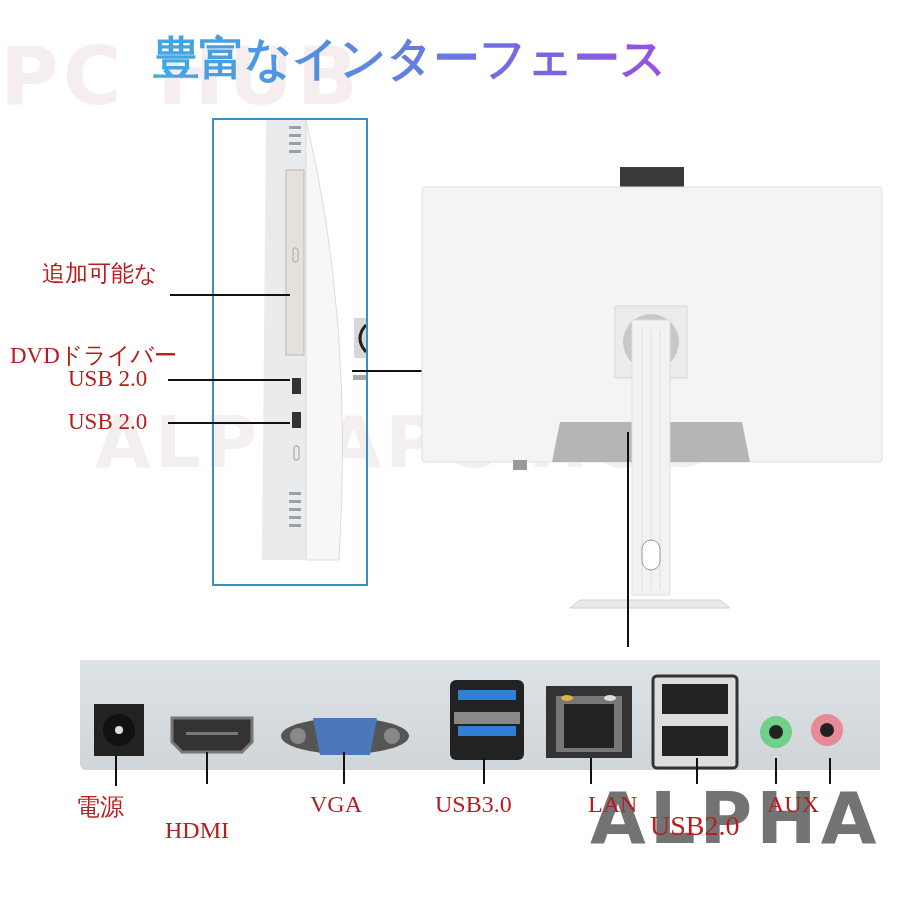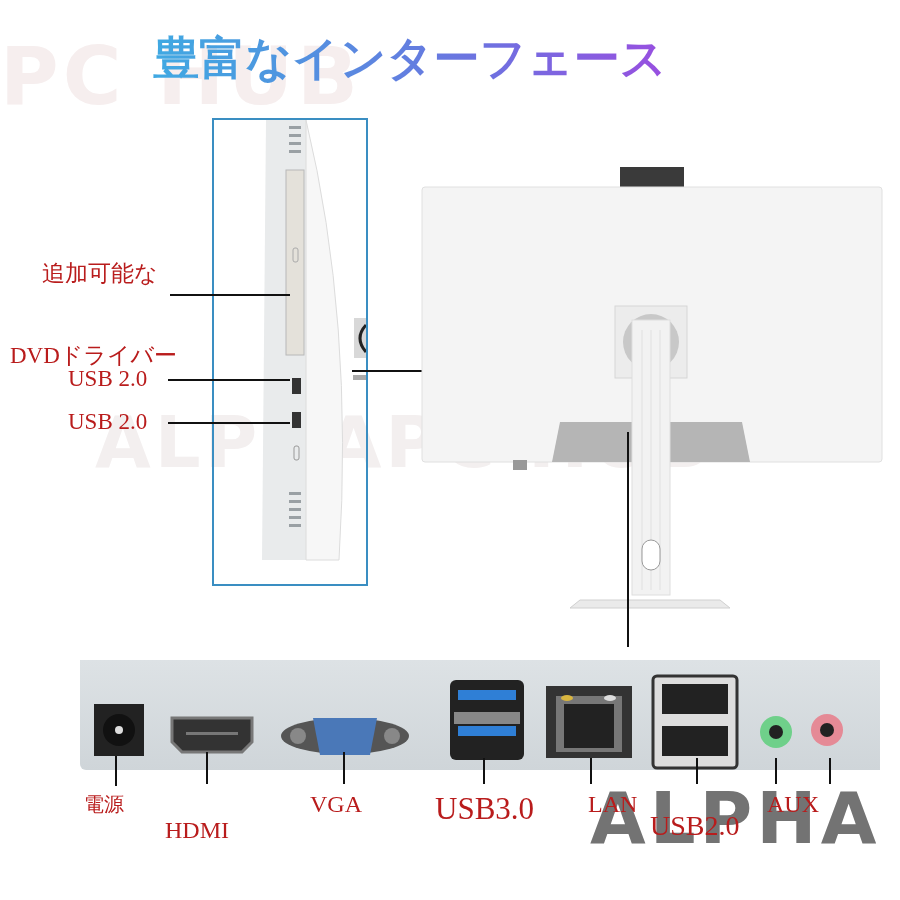--- a/index.html
+++ b/index.html
@@ -137,19 +137,19 @@
 
 <div class="line" style="left:115px;top:756px;width:2px;height:30px;"></div>
 <div class="line" style="left:206px;top:752px;width:2px;height:32px;"></div>
 <div class="line" style="left:343px;top:752px;width:2px;height:32px;"></div>
 <div class="line" style="left:483px;top:758px;width:2px;height:26px;"></div>
 <div class="line" style="left:590px;top:758px;width:2px;height:26px;"></div>
 <div class="line" style="left:696px;top:758px;width:2px;height:26px;"></div>
 <div class="line" style="left:775px;top:758px;width:2px;height:26px;"></div>
 <div class="line" style="left:829px;top:758px;width:2px;height:26px;"></div>
 
-<div class="label" style="left:84px;top:791px;font-size:20px;">電源</div>
+<div class="label" style="left:76px;top:791px;font-size:24px;">電源</div>
 <div class="label" style="left:165px;top:791px;font-size:24px;margin-top:26px;">HDMI</div>
 <div class="label" style="left:310px;top:791px;font-size:24px;">VGA</div>
-<div class="label" style="left:435px;top:791px;font-size:31px;">USB3.0</div>
+<div class="label" style="left:435px;top:791px;font-size:24px;">USB3.0</div>
 <div class="label" style="left:560px;top:791px;font-size:24px;margin-left:28px;">LAN</div>
 <div class="label" style="left:650px;top:791px;font-size:28px;margin-top:19px;">USB2.0</div>
 <div class="label" style="left:767px;top:791px;font-size:24px;">AUX</div>
 
 </body></html>

